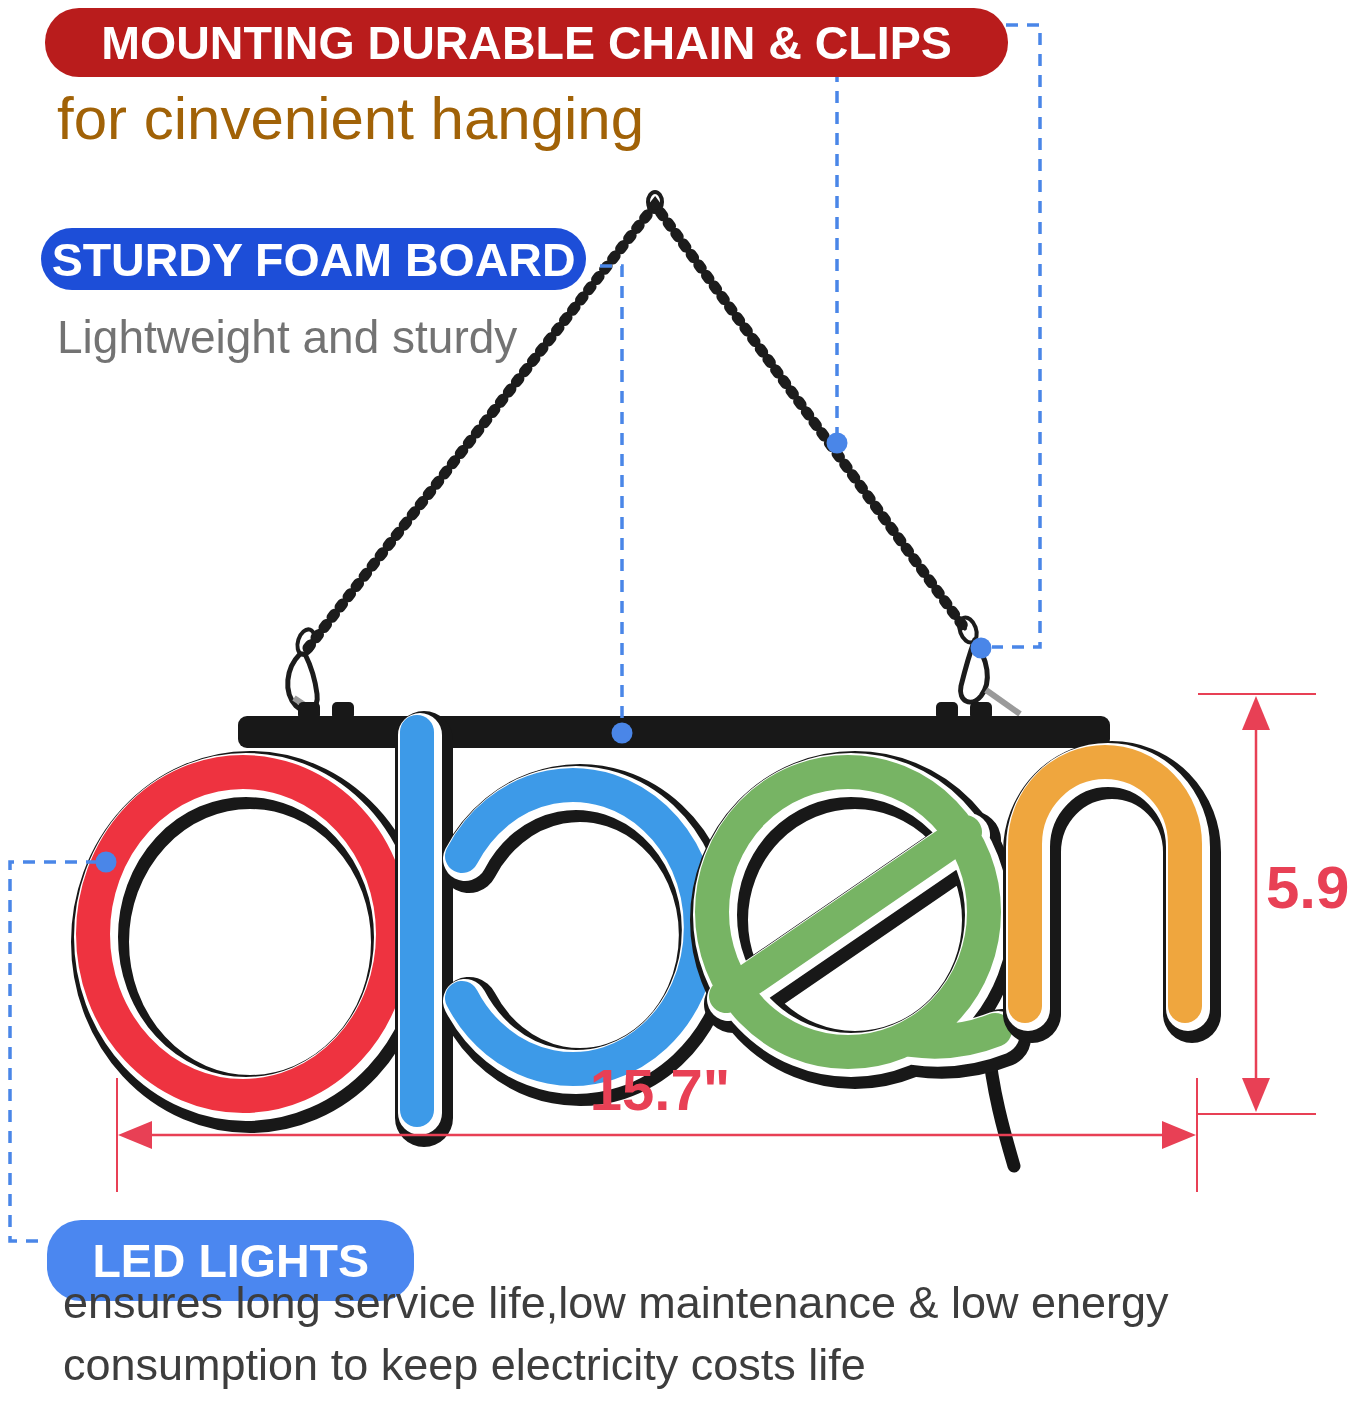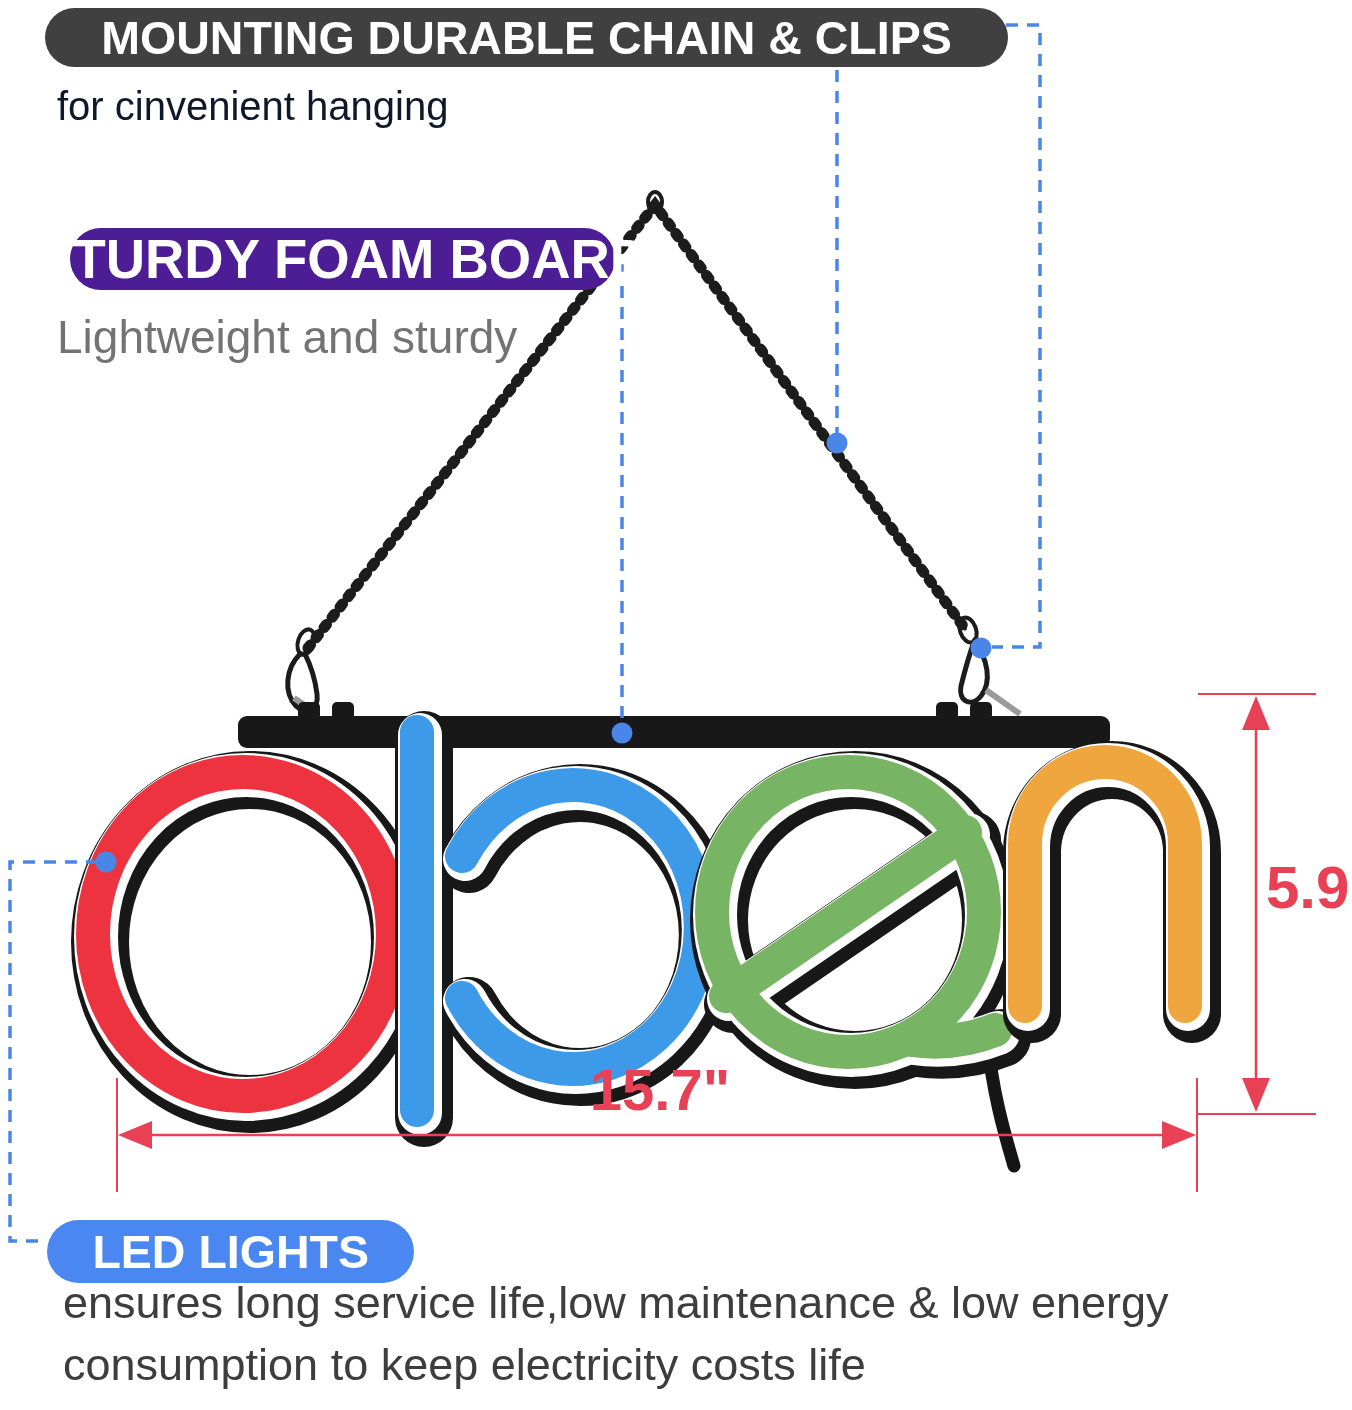--- a/index.html
+++ b/index.html
@@ -119,31 +119,31 @@
       <circle cx="981" cy="648" r="10.5" fill="#4a86e8"></circle>
 
       <path d="M600,266 L622,266 L622,724" stroke-width="3.5" stroke-dasharray="12 9" stroke="#4a86e8"></path>
       <circle cx="622" cy="733" r="10.5" fill="#4a86e8"></circle>
 
       <path d="M98,862 L10,862 L10,1241 L44,1241" stroke-width="3.5" stroke-dasharray="12 9" stroke="#4a86e8"></path>
       <circle cx="106" cy="862" r="10.5" fill="#4a86e8"></circle>
     </g>
   </svg>
 
-  <div class="pill" id="pill-mounting" style="left: 45px; top: 8px; width: 963px; height: 59px; font-size: 47px; background: #404040;">
+  <div class="pill" id="pill-mounting" style="left: 45px; top: 8px; width: 963px; height: 69px; font-size: 47px; background: #b91c1c;">
     <span>MOUNTING DURABLE CHAIN &amp; CLIPS</span>
   </div>
-  <div class="subtext" style="left: 57px; top: 84px; font-size: 40px; color: #0f172a;">for cinvenient hanging</div>
+  <div class="subtext" style="left: 57px; top: 84px; font-size: 60px; color: #a16207;">for cinvenient hanging</div>
 
-  <div class="pill" id="pill-board" style="left: 70px; top: 228px; width: 545px; height: 62px; font-size: 55px; background: #4c1d95;">
+  <div class="pill" id="pill-board" style="left: 41px; top: 228px; width: 545px; height: 62px; font-size: 47px; background: #1d4ed8;">
     <span>STURDY FOAM BOARD</span>
   </div>
   <div class="subtext" style="left: 57px; top: 310px; font-size: 46px; color: #737373;">Lightweight and sturdy</div>
 
-  <div class="pill" id="pill-led" style="left: 47px; top: 1220px; width: 367px; height: 63px; font-size: 47px; background: rgb(75, 135, 240);">
+  <div class="pill" id="pill-led" style="left: 47px; top: 1220px; width: 367px; height: 81px; font-size: 47px; background: rgb(75, 135, 240);">
     <span>LED LIGHTS</span>
   </div>
   <div class="paragraph" style="left: 55px; top: 1272px; font-size: 45px; line-height: 62px; color: rgb(61, 61, 61);">
     <div>ensures long service life,low maintenance &amp; low energy</div>
     <div>consumption to keep electricity costs life</div>
   </div>
 
 </div>
 
 </body></html>

